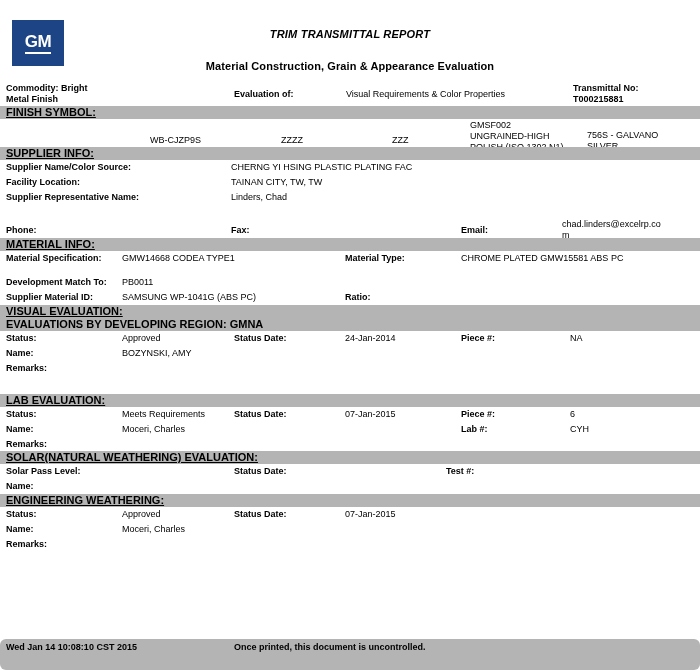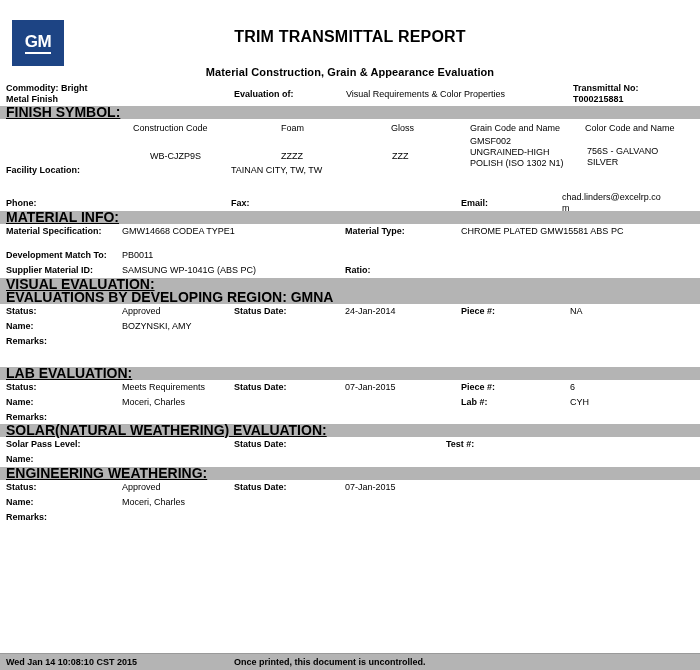--- a/index.html
+++ b/index.html
@@ -49,23 +49,24 @@
     padding-bottom: 2px;
   }
   .titles {
     position: absolute;
     left: 0;
     right: 0;
     top: 28px;
     text-align: center;
   }
   .title-main {
-    font-size: 16px;
+    font-size: 11px;
     font-weight: bold;
     letter-spacing: 0.2px;
+    font-style: italic;
   }
   .title-sub {
     margin-top: 20px;
     font-size: 11px;
     font-weight: bold;
     letter-spacing: 0.1px;
   }
 
   
   .row {
@@ -85,39 +86,40 @@
     background: #b4b4b4;
     height: 13px;
     line-height: 13px;
     width: 700px;
     position: relative;
   }
   .band-label {
     position: absolute;
     left: 6px;
     top: 0;
-    font-size: 14px;
+    font-size: 11px;
     font-weight: bold;
     color: #000000;
     line-height: 13px;
   }
   .band-label.ul {
     text-decoration: underline;
   }
 
   .spacer { width: 700px; }
 
   
   .footer-bar {
     position: absolute;
     left: 0;
     bottom: 0;
     width: 700px;
-    height: 16px;
+    height: 31px;
     background: #b4b4b4;
+    border-radius: 6px;
   }
   .footer-bar .fcell {
     position: absolute;
     top: 0;
     line-height: 16px;
     font-size: 9px;
     font-weight: bold;
   }
   .hr-thin {
     position: absolute;
@@ -150,50 +152,54 @@
     <div class="cell b" style="left:234px; top:7px;">Evaluation of:</div>
     <div class="cell n" style="left:346px; top:7px;">Visual Requirements &amp; Color Properties</div>
     <div class="cell b" style="left:573px; top:1px;">Transmittal No:</div>
     <div class="cell b" style="left:573px; top:12px;">T000215881</div>
   </div>
 
   <div class="band">
     <span class="band-label ul">FINISH SYMBOL:</span>
   </div>
 
-  <div class="row" style="height:16px;">
-    <div class="cell n" style="left:133px; top:4px;">Construction Code</div>
-    <div class="cell n" style="left:281px; top:4px;">Foam</div>
-    <div class="cell n" style="left:391px; top:4px;">Gloss</div>
-    <div class="cell n" style="left:470px; top:4px;">Grain Code and Name</div>
-    <div class="cell n" style="left:585px; top:4px;">Color Code and Name</div>
-  </div>
 
   <div class="row" style="height:28px;">
     <div class="cell n" style="left:150px; top:16px;">WB-CJZP9S</div>
     <div class="cell n" style="left:281px; top:16px;">ZZZZ</div>
     <div class="cell n" style="left:392px; top:16px;">ZZZ</div>
     <div class="cell n" style="left:470px; top:1px;">
       <div>GMSF002</div>
       <div>UNGRAINED-HIGH</div>
       <div>POLISH (ISO 1302 N1)</div>
     </div>
     <div class="cell n" style="left:587px; top:11px;">
       <div>756S - GALVANO</div>
       <div>SILVER</div>
     </div>
   </div>
 
-
+  <div class="band">
+    <span class="band-label ul">SUPPLIER INFO:</span>
+  </div>
+
+  <div class="row" style="height:15px;">
+    <div class="cell b" style="left:6px; top:2px;">Supplier Name/Color Source:</div>
+    <div class="cell n" style="left:231px; top:2px;">CHERNG YI HSING PLASTIC PLATING FAC</div>
+  </div>
 
   <div class="row" style="height:15px;">
     <div class="cell b" style="left:6px; top:2px;">Facility Location:</div>
     <div class="cell n" style="left:231px; top:2px;">TAINAN CITY, TW, TW</div>
   </div>
 
+  <div class="row" style="height:15px;">
+    <div class="cell b" style="left:6px; top:2px;">Supplier Representative Name:</div>
+    <div class="cell n" style="left:231px; top:2px;">Linders, Chad</div>
+  </div>
 
   <div class="spacer" style="height:15px;"></div>
 
   <div class="row" style="height:18px;">
     <div class="cell b" style="left:6px; top:5px;">Phone:</div>
     <div class="cell n" style="left:128px; top:20px;">810-333-2683</div>
     <div class="cell b" style="left:231px; top:5px;">Fax:</div>
     <div class="cell n" style="left:300px; top:5px;"></div>
     <div class="cell b" style="left:461px; top:5px;">Email:</div>
     <div class="cell n" style="left:562px; top:-1px;">

